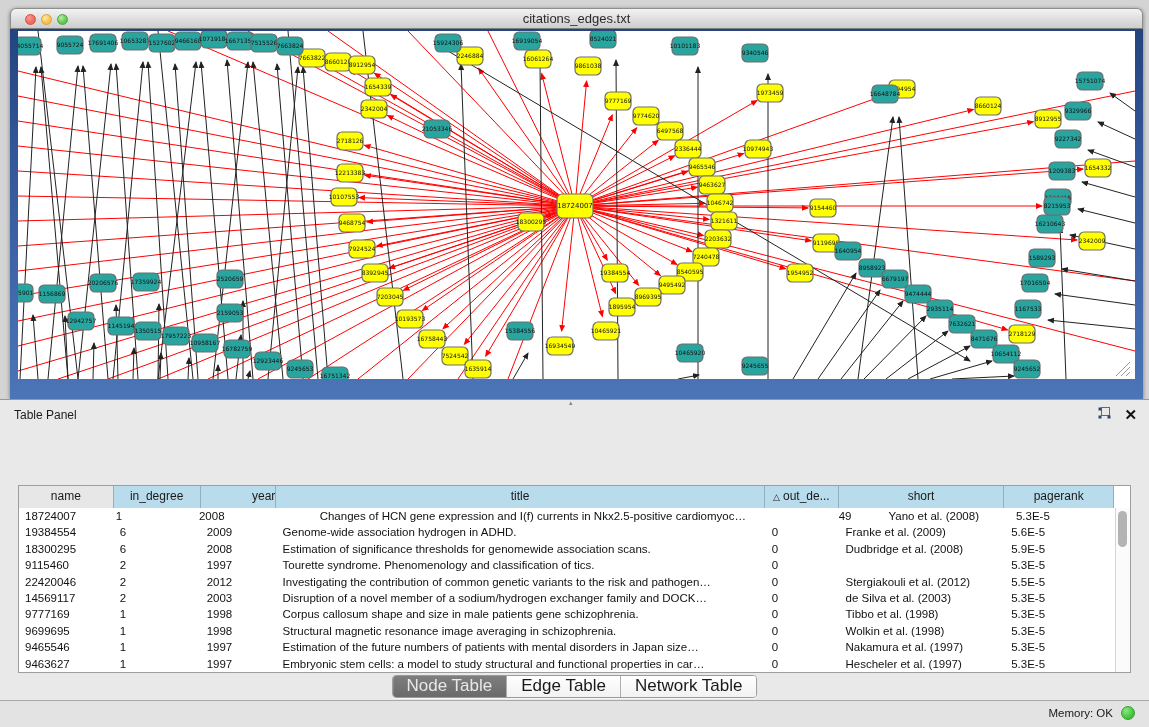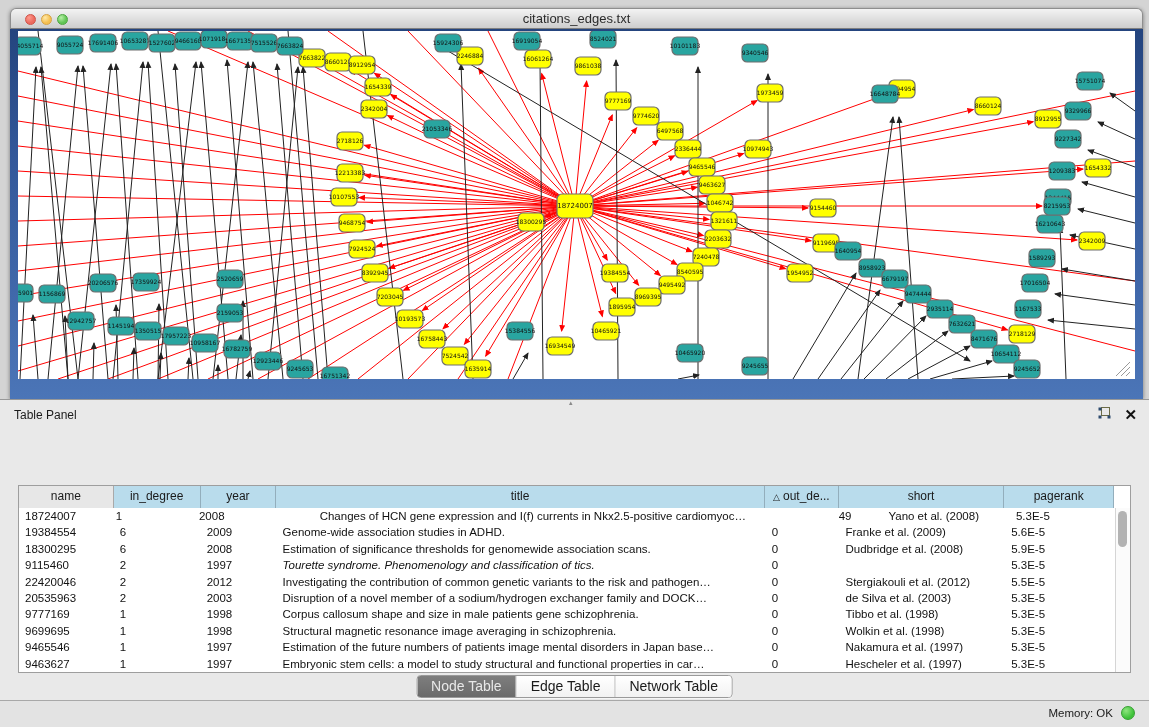--- a/index.html
+++ b/index.html
@@ -38,21 +38,21 @@
   .th.first{background:#e7e7e7;border-right:1px solid #a9a9a9;}
   .th .sorttri{font-size:9px;margin-right:3px;}
   .tbody{position:absolute;left:0;top:22px;right:15px;bottom:0;overflow:hidden;}
   .tr{display:flex;height:16.4px;line-height:16.4px;}
   .td{box-sizing:border-box;padding-left:6px;font-size:11.5px;color:#111;white-space:nowrap;overflow:hidden;}
   .vscroll{position:absolute;right:0;top:22px;bottom:0;width:15px;background:#fbfbfb;border-left:1px solid #d5d5d5;box-sizing:border-box;}
   .vthumb{position:absolute;left:2px;top:3px;width:9px;height:36px;border-radius:5px;background:#b3b3b3;}
 
   
   .tabs{position:absolute;left:50%;top:275px;transform:translateX(-50%);display:flex;height:21px;border:1px solid #9a9a9a;border-radius:4px;overflow:hidden;background:#fdfdfd;box-shadow:0 1px 0 rgba(255,255,255,.6);}
-  .tab{padding:0 14px;font-size:14px;line-height:20px;color:#1a1a1a;background:linear-gradient(180deg,#ffffff,#f2f2f2);border-right:1px solid #ababab;}
+  .tab{padding:0 14px;font-size:17px;line-height:20px;color:#1a1a1a;background:linear-gradient(180deg,#ffffff,#f2f2f2);border-right:1px solid #ababab;}
   .tab:last-child{border-right:none;}
   .tab.active{background:linear-gradient(180deg,#7e7e7e,#6a6a6a);color:#e8e8e8;}
 
   
   .statusbar{position:absolute;left:0;top:700px;width:1149px;height:27px;background:#e3e3e3;border-top:1px solid #a8a8a8;box-sizing:border-box;}
   .mem{position:absolute;right:36px;top:6px;font-size:11.5px;color:#1a1a1a;}
   .memdot{position:absolute;right:14px;top:5px;width:14px;height:14px;border-radius:50%;background:radial-gradient(circle at 35% 30%,#8fe57f,#3fc23a 65%);border:1px solid #35a031;box-sizing:border-box;}
 </style>
 </head>
 <body>
@@ -666,74 +666,74 @@
       
       
 
       
     </div>
 
     <div class="tablewrap">
       <div class="thead" id="thead">
           <div class="th first" style="width: 95px;">name</div>
           <div class="th" style="width: 87px;">in_degree</div>
-          <div class="th" style="width: 76px;">year</div>
+          <div class="th" style="width: 76px; text-align: right;">year</div>
           <div class="th" style="width: 490px;">title</div>
           <div class="th" style="width: 74px;"><span class="sorttri">△</span>out_de...</div>
           <div class="th" style="width: 166px;">short</div>
           <div class="th" style="width: 110px;">pagerank</div>
         </div>
       <div class="tbody" id="tbody">
           <div class="tr">
             <div class="td" style="width: 95px;">18724007</div>
             <div class="td" style="width: 87px;">1</div>
             <div class="td" style="width: 76px;">2008</div>
             <div class="td" style="width: 490px; margin-left: 48px;">Changes of HCN gene expression and I(f) currents in Nkx2.5-positive cardiomyoc…</div>
             <div class="td" style="width: 74px; text-align: right;">49</div>
             <div class="td" style="width: 166px; text-align: center;">Yano et al. (2008)</div>
             <div class="td" style="width: 110px;">5.3E-5</div>
           </div>
           <div class="tr">
             <div class="td" style="width: 95px;">19384554</div>
             <div class="td" style="width: 87px;">6</div>
             <div class="td" style="width: 76px;">2009</div>
-            <div class="td" style="width: 490px;">Genome-wide association studies in ADHD.</div>
+            <div class="td" style="width: 490px;">Genome-wide association hydrogen in ADHD.</div>
             <div class="td" style="width: 74px;">0</div>
             <div class="td" style="width: 166px;">Franke et al. (2009)</div>
             <div class="td" style="width: 110px;">5.6E-5</div>
           </div>
           <div class="tr">
             <div class="td" style="width: 95px;">18300295</div>
             <div class="td" style="width: 87px;">6</div>
             <div class="td" style="width: 76px;">2008</div>
             <div class="td" style="width: 490px;">Estimation of significance thresholds for genomewide association scans.</div>
             <div class="td" style="width: 74px;">0</div>
             <div class="td" style="width: 166px;">Dudbridge et al. (2008)</div>
             <div class="td" style="width: 110px;">5.9E-5</div>
           </div>
           <div class="tr">
             <div class="td" style="width: 95px;">9115460</div>
             <div class="td" style="width: 87px;">2</div>
             <div class="td" style="width: 76px;">1997</div>
-            <div class="td" style="width: 490px; font-style: italic;">Tourette syndrome. Phenomenology and classification of tics.</div>
+            <div class="td" style="width: 490px;">Tourette syndrome. Phenomenology and classification of tics.</div>
             <div class="td" style="width: 74px;">0</div>
             <div class="td" style="width: 166px; margin-top: 31px;">Jankovic et al. (1997)</div>
             <div class="td" style="width: 110px;">5.3E-5</div>
           </div>
           <div class="tr">
             <div class="td" style="width: 95px;">22420046</div>
             <div class="td" style="width: 87px;">2</div>
             <div class="td" style="width: 76px;">2012</div>
             <div class="td" style="width: 490px;">Investigating the contribution of common genetic variants to the risk and pathogen…</div>
             <div class="td" style="width: 74px;">0</div>
             <div class="td" style="width: 166px;">Stergiakouli et al. (2012)</div>
             <div class="td" style="width: 110px;">5.5E-5</div>
           </div>
           <div class="tr">
-            <div class="td" style="width: 95px;">20535963</div>
+            <div class="td" style="width: 95px;">14569117</div>
             <div class="td" style="width: 87px;">2</div>
             <div class="td" style="width: 76px;">2003</div>
             <div class="td" style="width: 490px;">Disruption of a novel member of a sodium/hydrogen exchanger family and DOCK…</div>
             <div class="td" style="width: 74px;">0</div>
             <div class="td" style="width: 166px;">de Silva et al. (2003)</div>
             <div class="td" style="width: 110px;">5.3E-5</div>
           </div>
           <div class="tr">
             <div class="td" style="width: 95px;">9777169</div>
             <div class="td" style="width: 87px;">1</div>
@@ -749,21 +749,21 @@
             <div class="td" style="width: 76px;">1998</div>
             <div class="td" style="width: 490px;">Structural magnetic resonance image averaging in schizophrenia.</div>
             <div class="td" style="width: 74px;">0</div>
             <div class="td" style="width: 166px;">Wolkin et al. (1998)</div>
             <div class="td" style="width: 110px;">5.3E-5</div>
           </div>
           <div class="tr">
             <div class="td" style="width: 95px;">9465546</div>
             <div class="td" style="width: 87px;">1</div>
             <div class="td" style="width: 76px;">1997</div>
-            <div class="td" style="width: 490px;">Estimation of the future numbers of patients image mental disorders in Japan base…</div>
+            <div class="td" style="width: 490px;">Estimation of the future numbers of patients with mental disorders in Japan size…</div>
             <div class="td" style="width: 74px;">0</div>
             <div class="td" style="width: 166px;">Nakamura et al. (1997)</div>
             <div class="td" style="width: 110px;">5.3E-5</div>
           </div>
           <div class="tr">
             <div class="td" style="width: 95px;">9463627</div>
             <div class="td" style="width: 87px;">1</div>
             <div class="td" style="width: 76px;">1997</div>
             <div class="td" style="width: 490px;">Embryonic stem cells: a model to study structural and functional properties in car…</div>
             <div class="td" style="width: 74px;">0</div>

